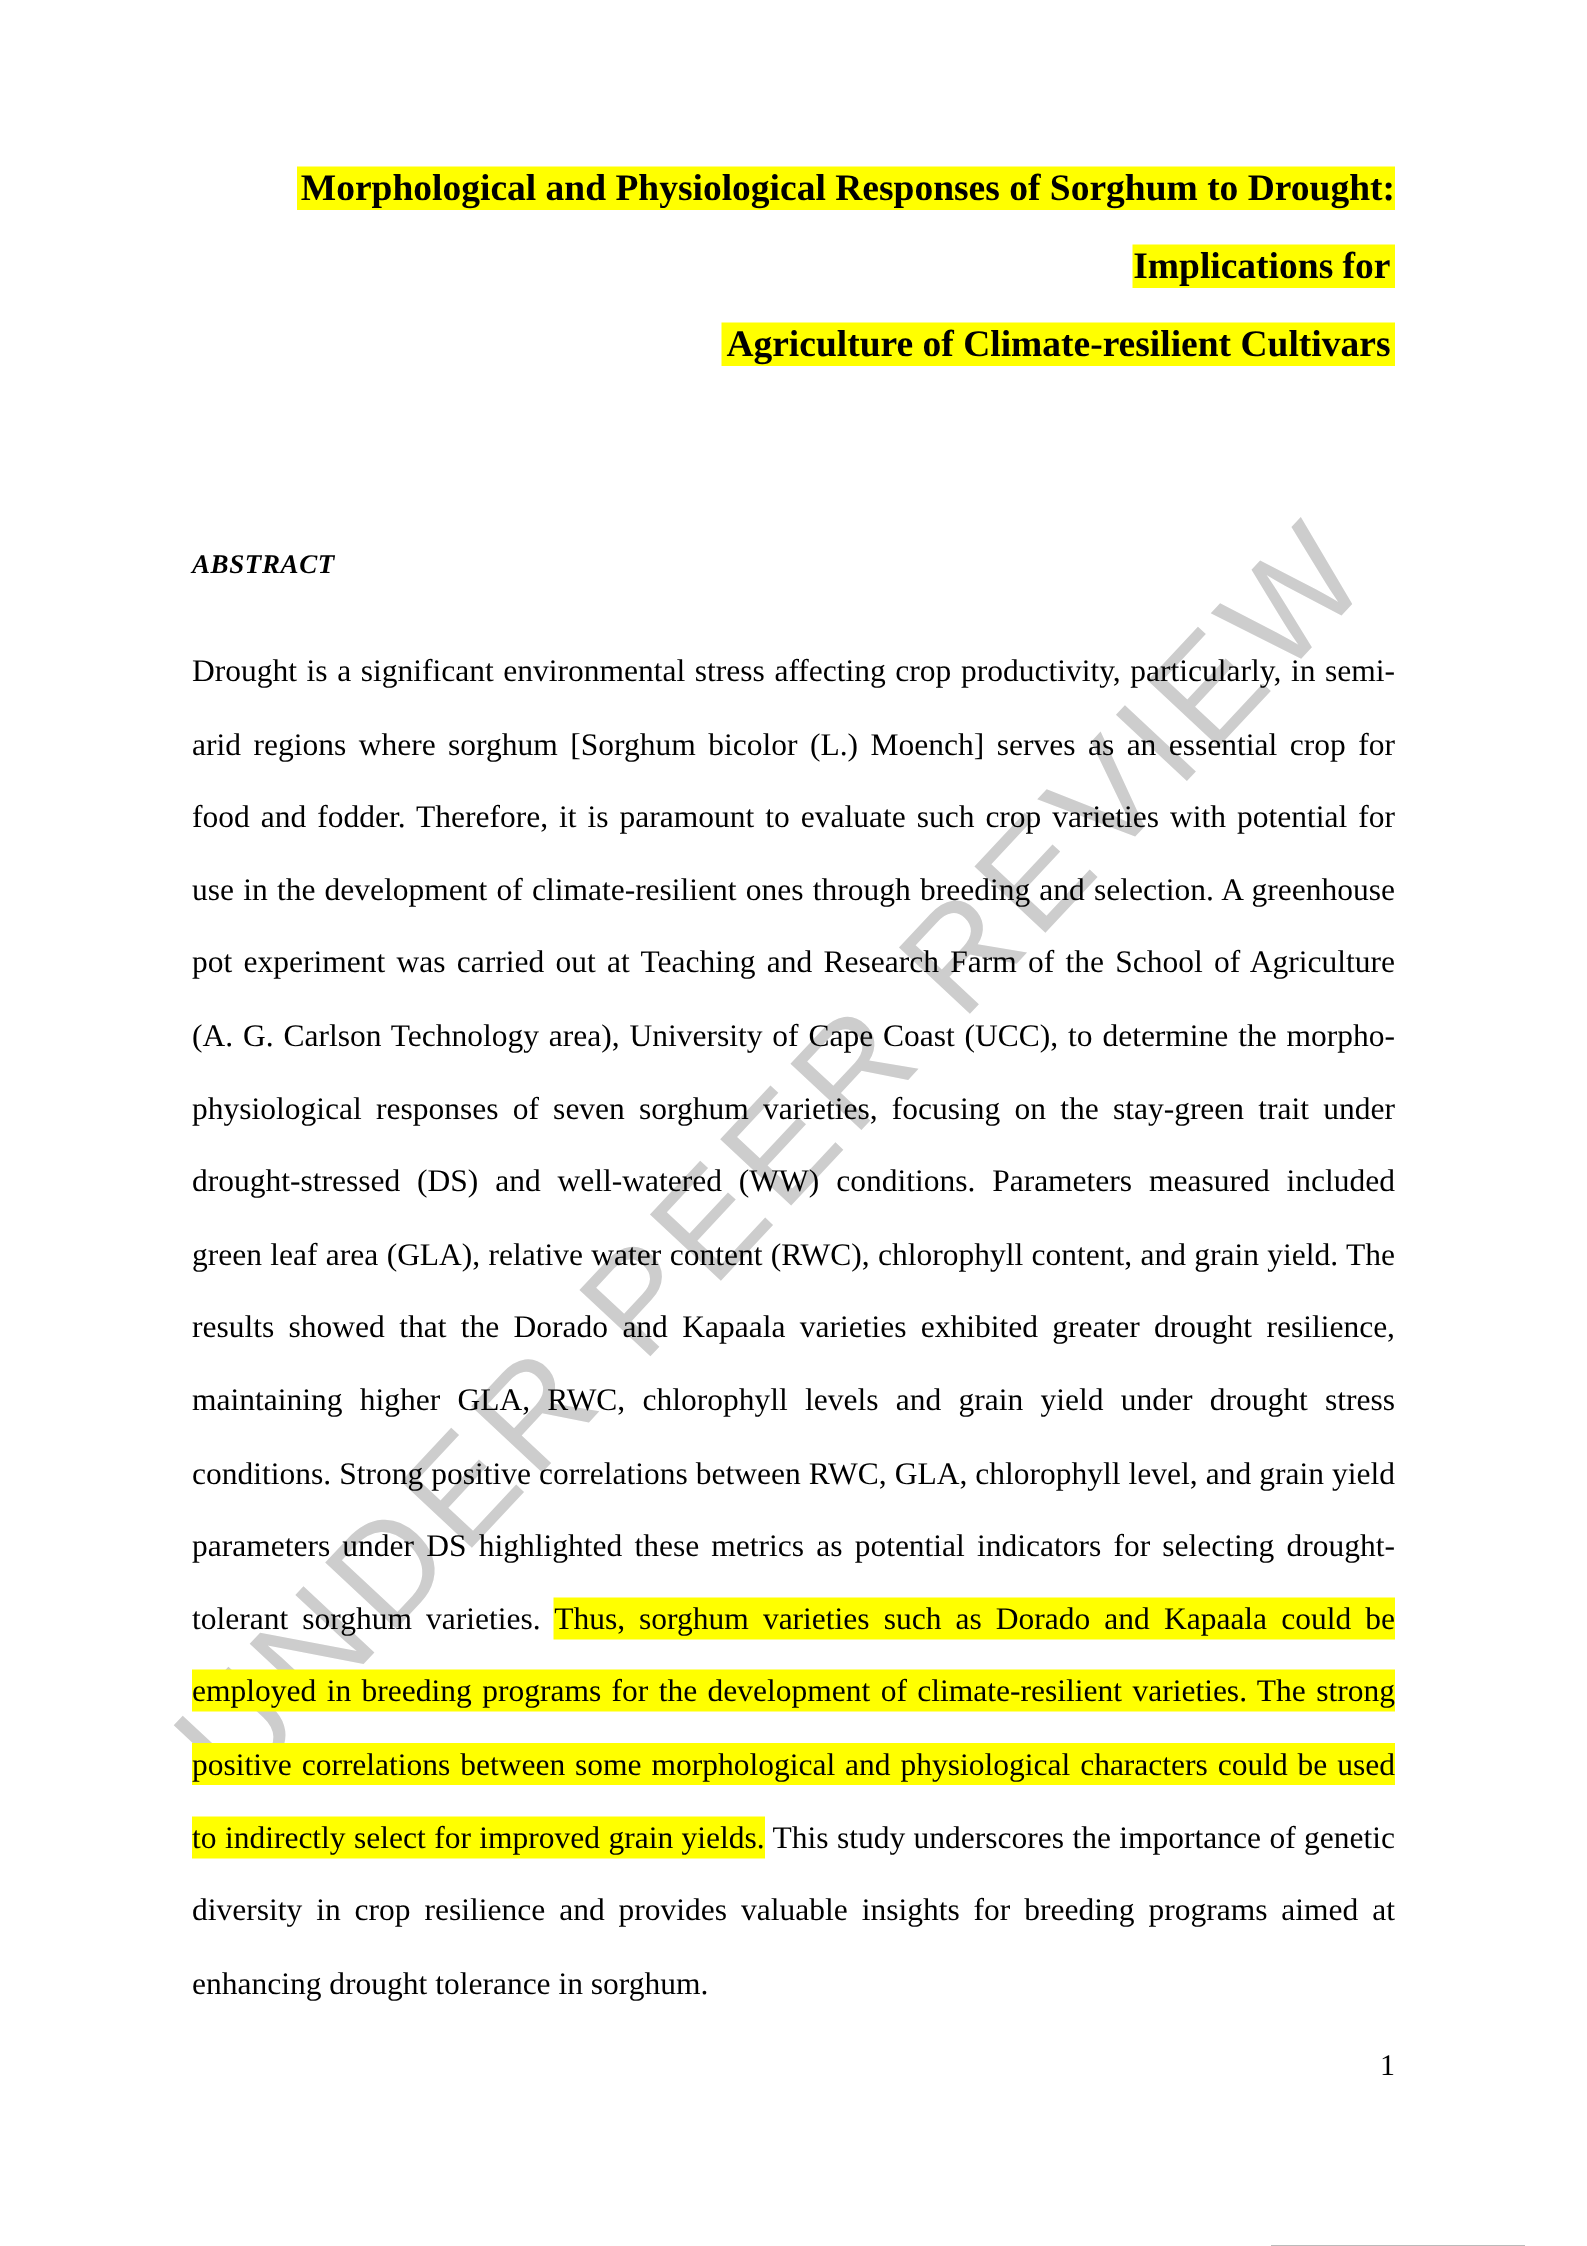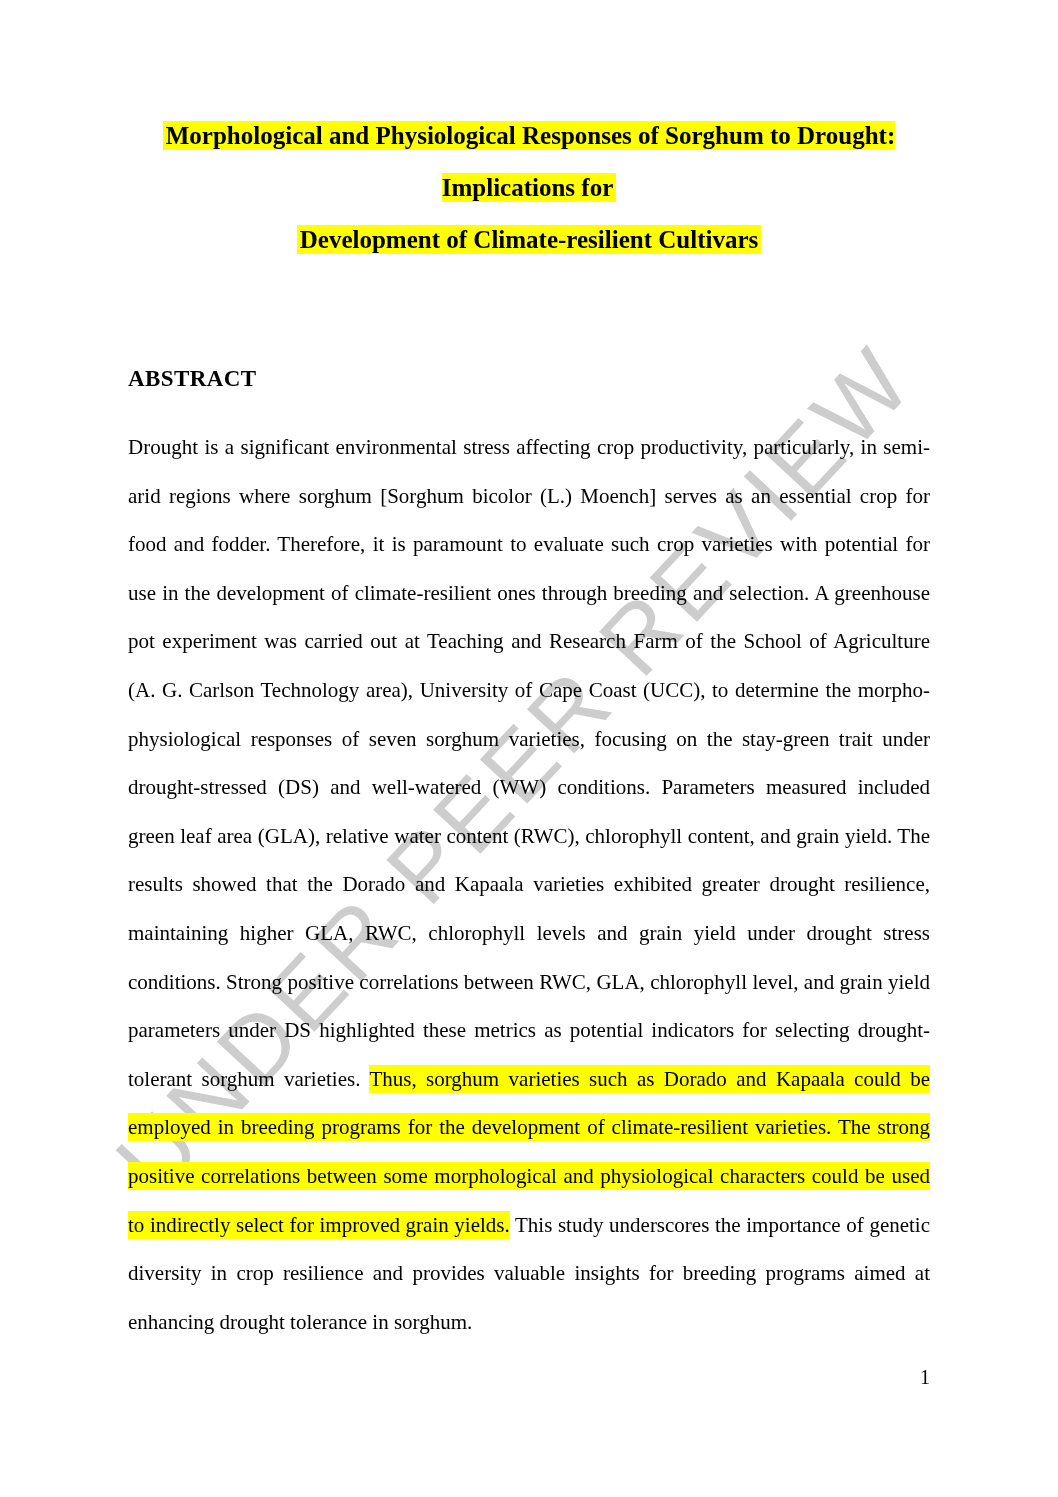--- a/index.html
+++ b/index.html
@@ -38,39 +38,40 @@
   .content {
     position: absolute;
     left: 128px;
     top: 0;
     width: 802px;
     height: 100%;
     z-index: 1;
   }
   .title {
     position: absolute;
-    top: 110px;
+    top: 100px;
     left: 0;
     width: 100%;
-    text-align: center;
+    text-align: right;
     font-size: 25px;
     font-weight: bold;
   }
   .title-line { line-height: 52px; }
   .hl {
     background: var(--highlight);
   }
   .title .hl { padding: 1px 3px; }
   .abstract-heading {
     position: absolute;
     top: 366px;
     left: 0;
-    font-size: 23px;
+    font-size: 18px;
     font-weight: bold;
     letter-spacing: 0.4px;
+    font-style: italic;
   }
   .abstract-body {
     position: absolute;
     top: 423px;
     left: 0;
     width: 802px;
     font-size: 21px;
     line-height: 48.6px;
     text-align: justify;
   }
@@ -90,21 +91,21 @@
 <body>
 
 <div class="page">
 
   <div class="watermark">UNDER PEER REVIEW</div>
 
   <div class="content">
 
     <h1 class="title">
       <div class="title-line"><span class="hl">Morphological and Physiological Responses of Sorghum to Drought: Implications for</span></div>
-      <div class="title-line"><span class="hl">Development of Climate-resilient Cultivars</span></div>
+      <div class="title-line"><span class="hl">Agriculture of Climate-resilient Cultivars</span></div>
     </h1>
 
     <h2 class="abstract-heading">ABSTRACT</h2>
 
     <p class="abstract-body"><span>Drought is a significant environmental stress affecting crop productivity, particularly, in semi-arid regions where sorghum [</span><span class="it">Sorghum bicolor</span><span> (L.) Moench] serves as an essential crop for food and fodder. Therefore, it is paramount to evaluate such crop varieties with potential for use in the development of climate-resilient ones through breeding and selection. A greenhouse pot experiment was carried out at Teaching and Research Farm of the School of Agriculture (A. G. Carlson Technology area), University of Cape Coast (UCC), to determine the morpho-physiological responses of seven sorghum varieties, focusing on the stay-green trait under drought-stressed (DS) and well-watered (WW) conditions. Parameters measured included green leaf area (GLA), relative water content (RWC), chlorophyll content, and grain yield. The results showed that the Dorado and Kapaala varieties exhibited greater drought resilience, maintaining higher GLA, RWC, chlorophyll levels and grain yield under drought stress conditions. Strong positive correlations between RWC, GLA, chlorophyll level, and grain yield parameters under DS highlighted these metrics as potential indicators for selecting drought-tolerant sorghum varieties. </span><span class="hl">Thus, sorghum varieties such as Dorado and Kapaala could be employed in breeding programs for the development of climate-resilient varieties. The strong positive correlations between some morphological and physiological characters could be used to indirectly select for improved grain yields.</span><span> This study underscores the importance of genetic diversity in crop resilience and provides valuable insights for breeding programs aimed at enhancing drought tolerance in sorghum.</span></p>
 
     <div class="page-number">1</div>
 
   </div>
 </div>

